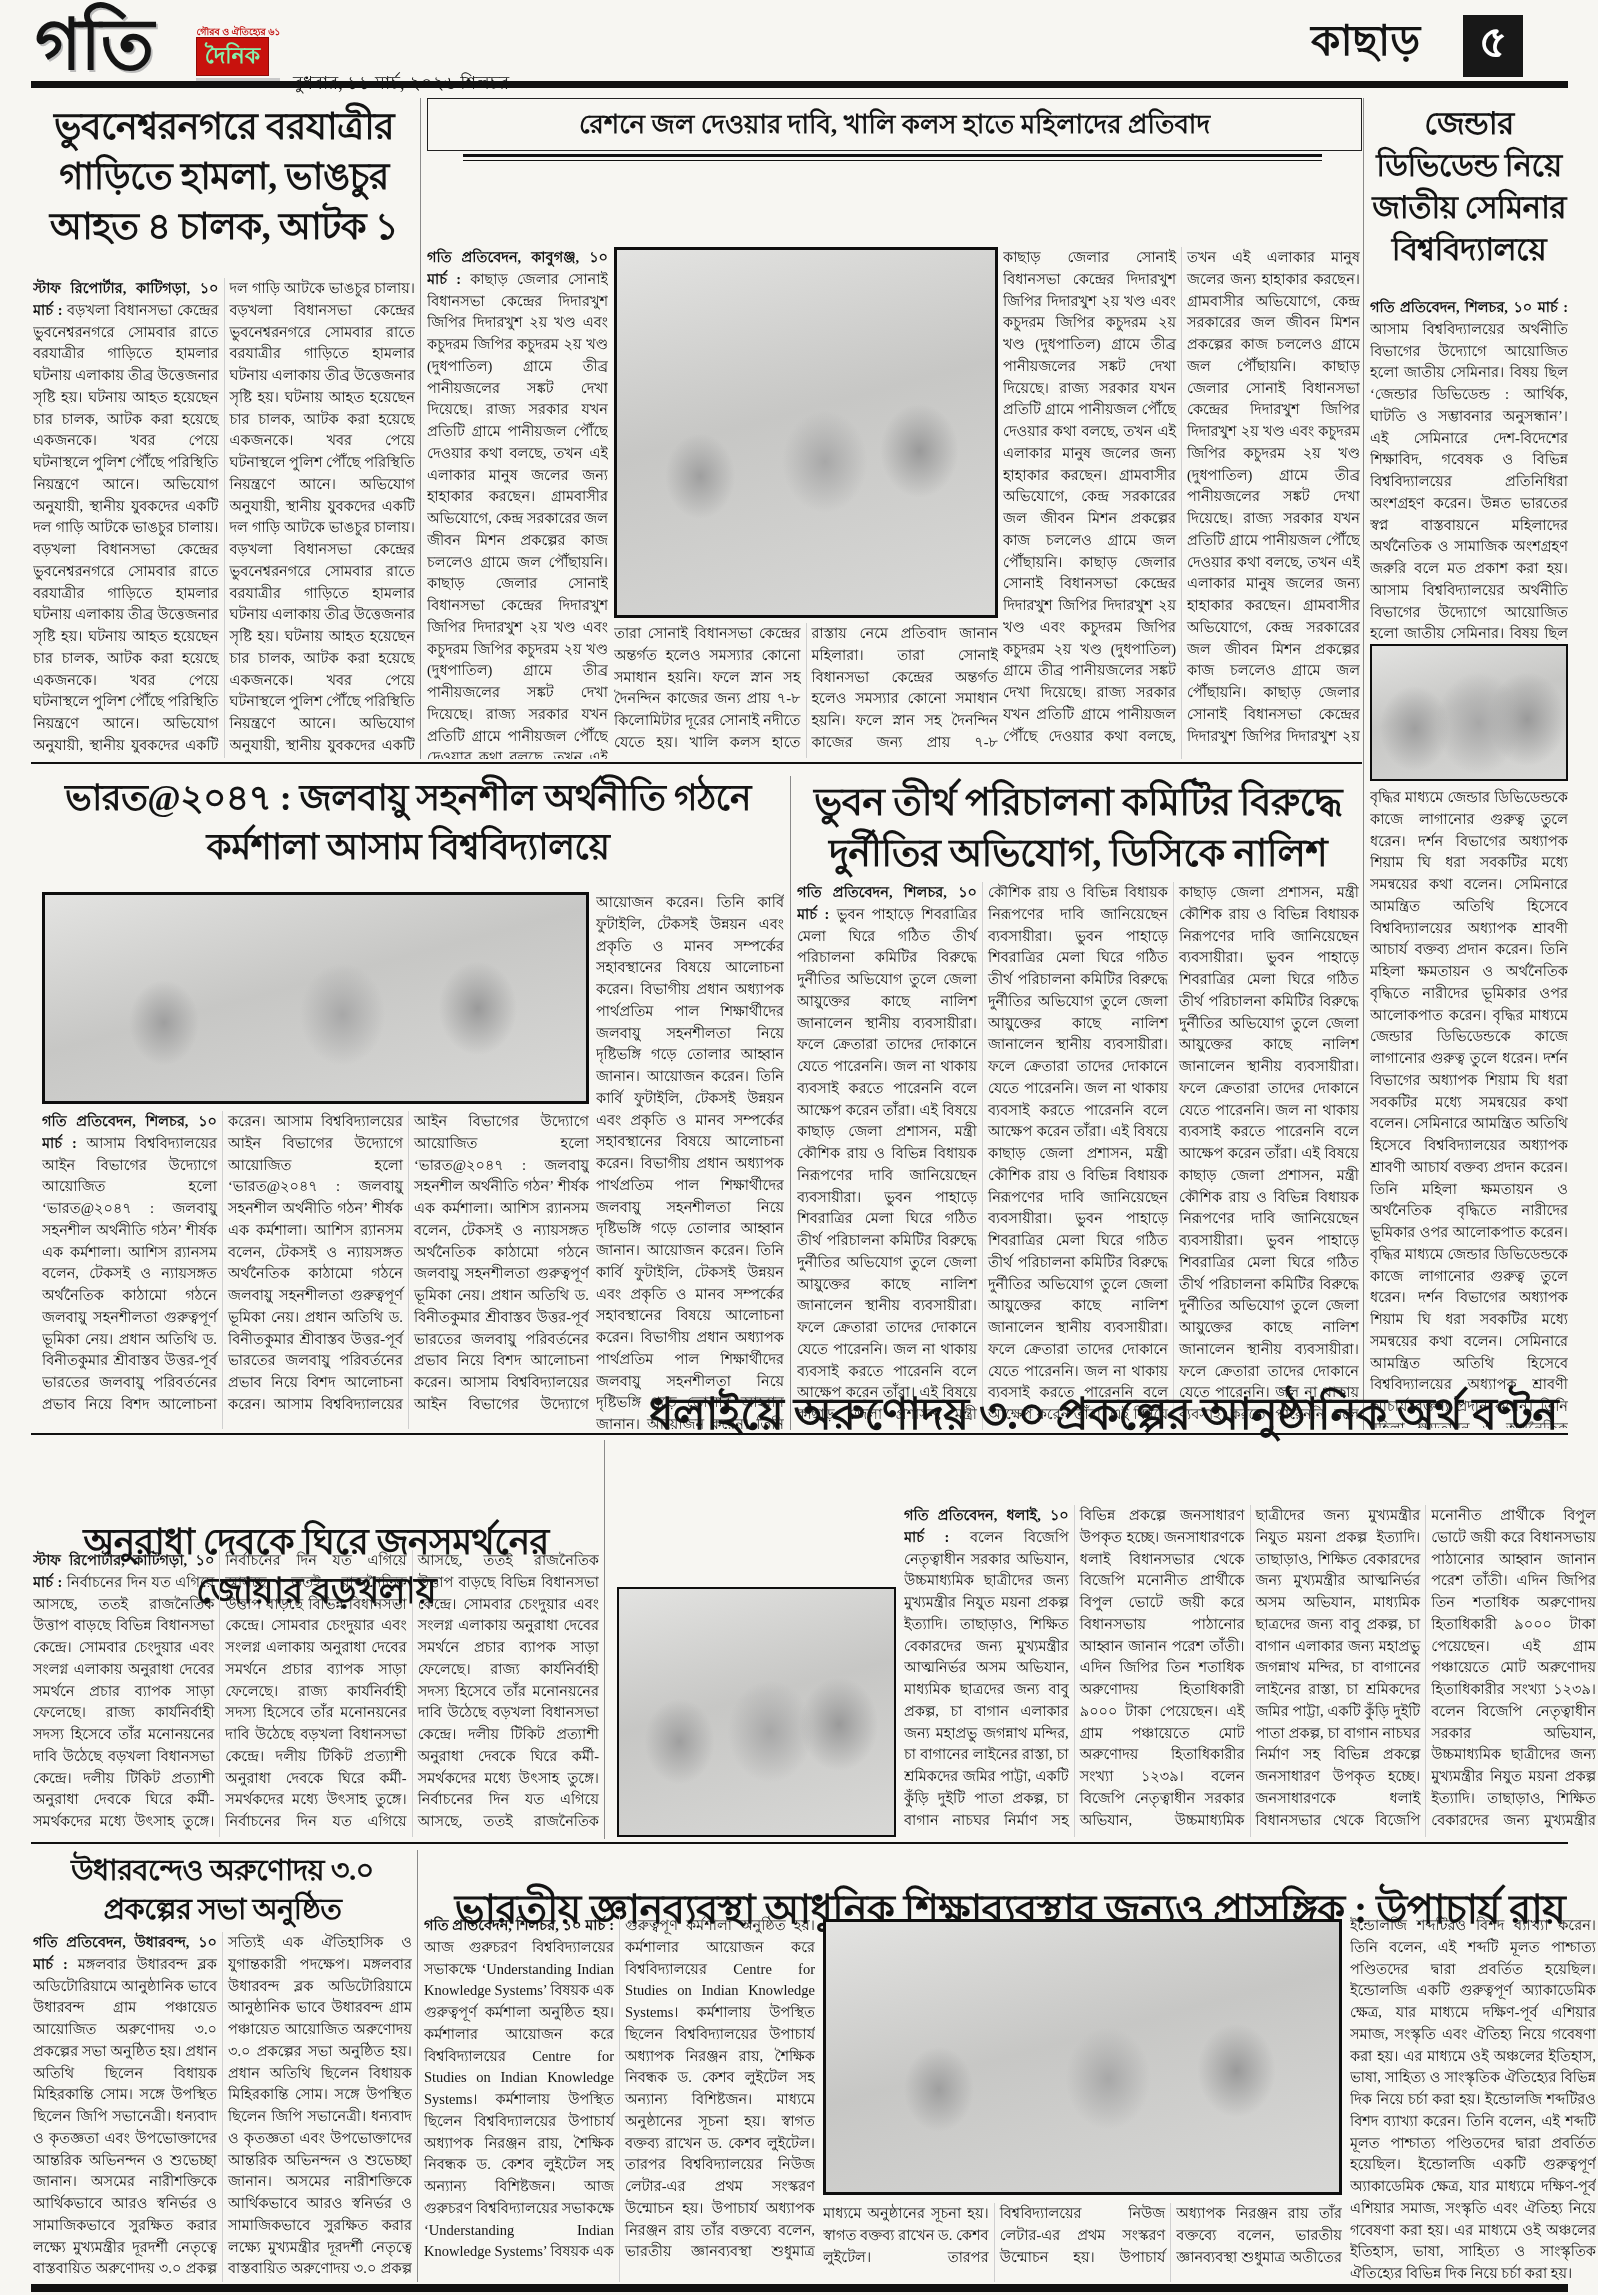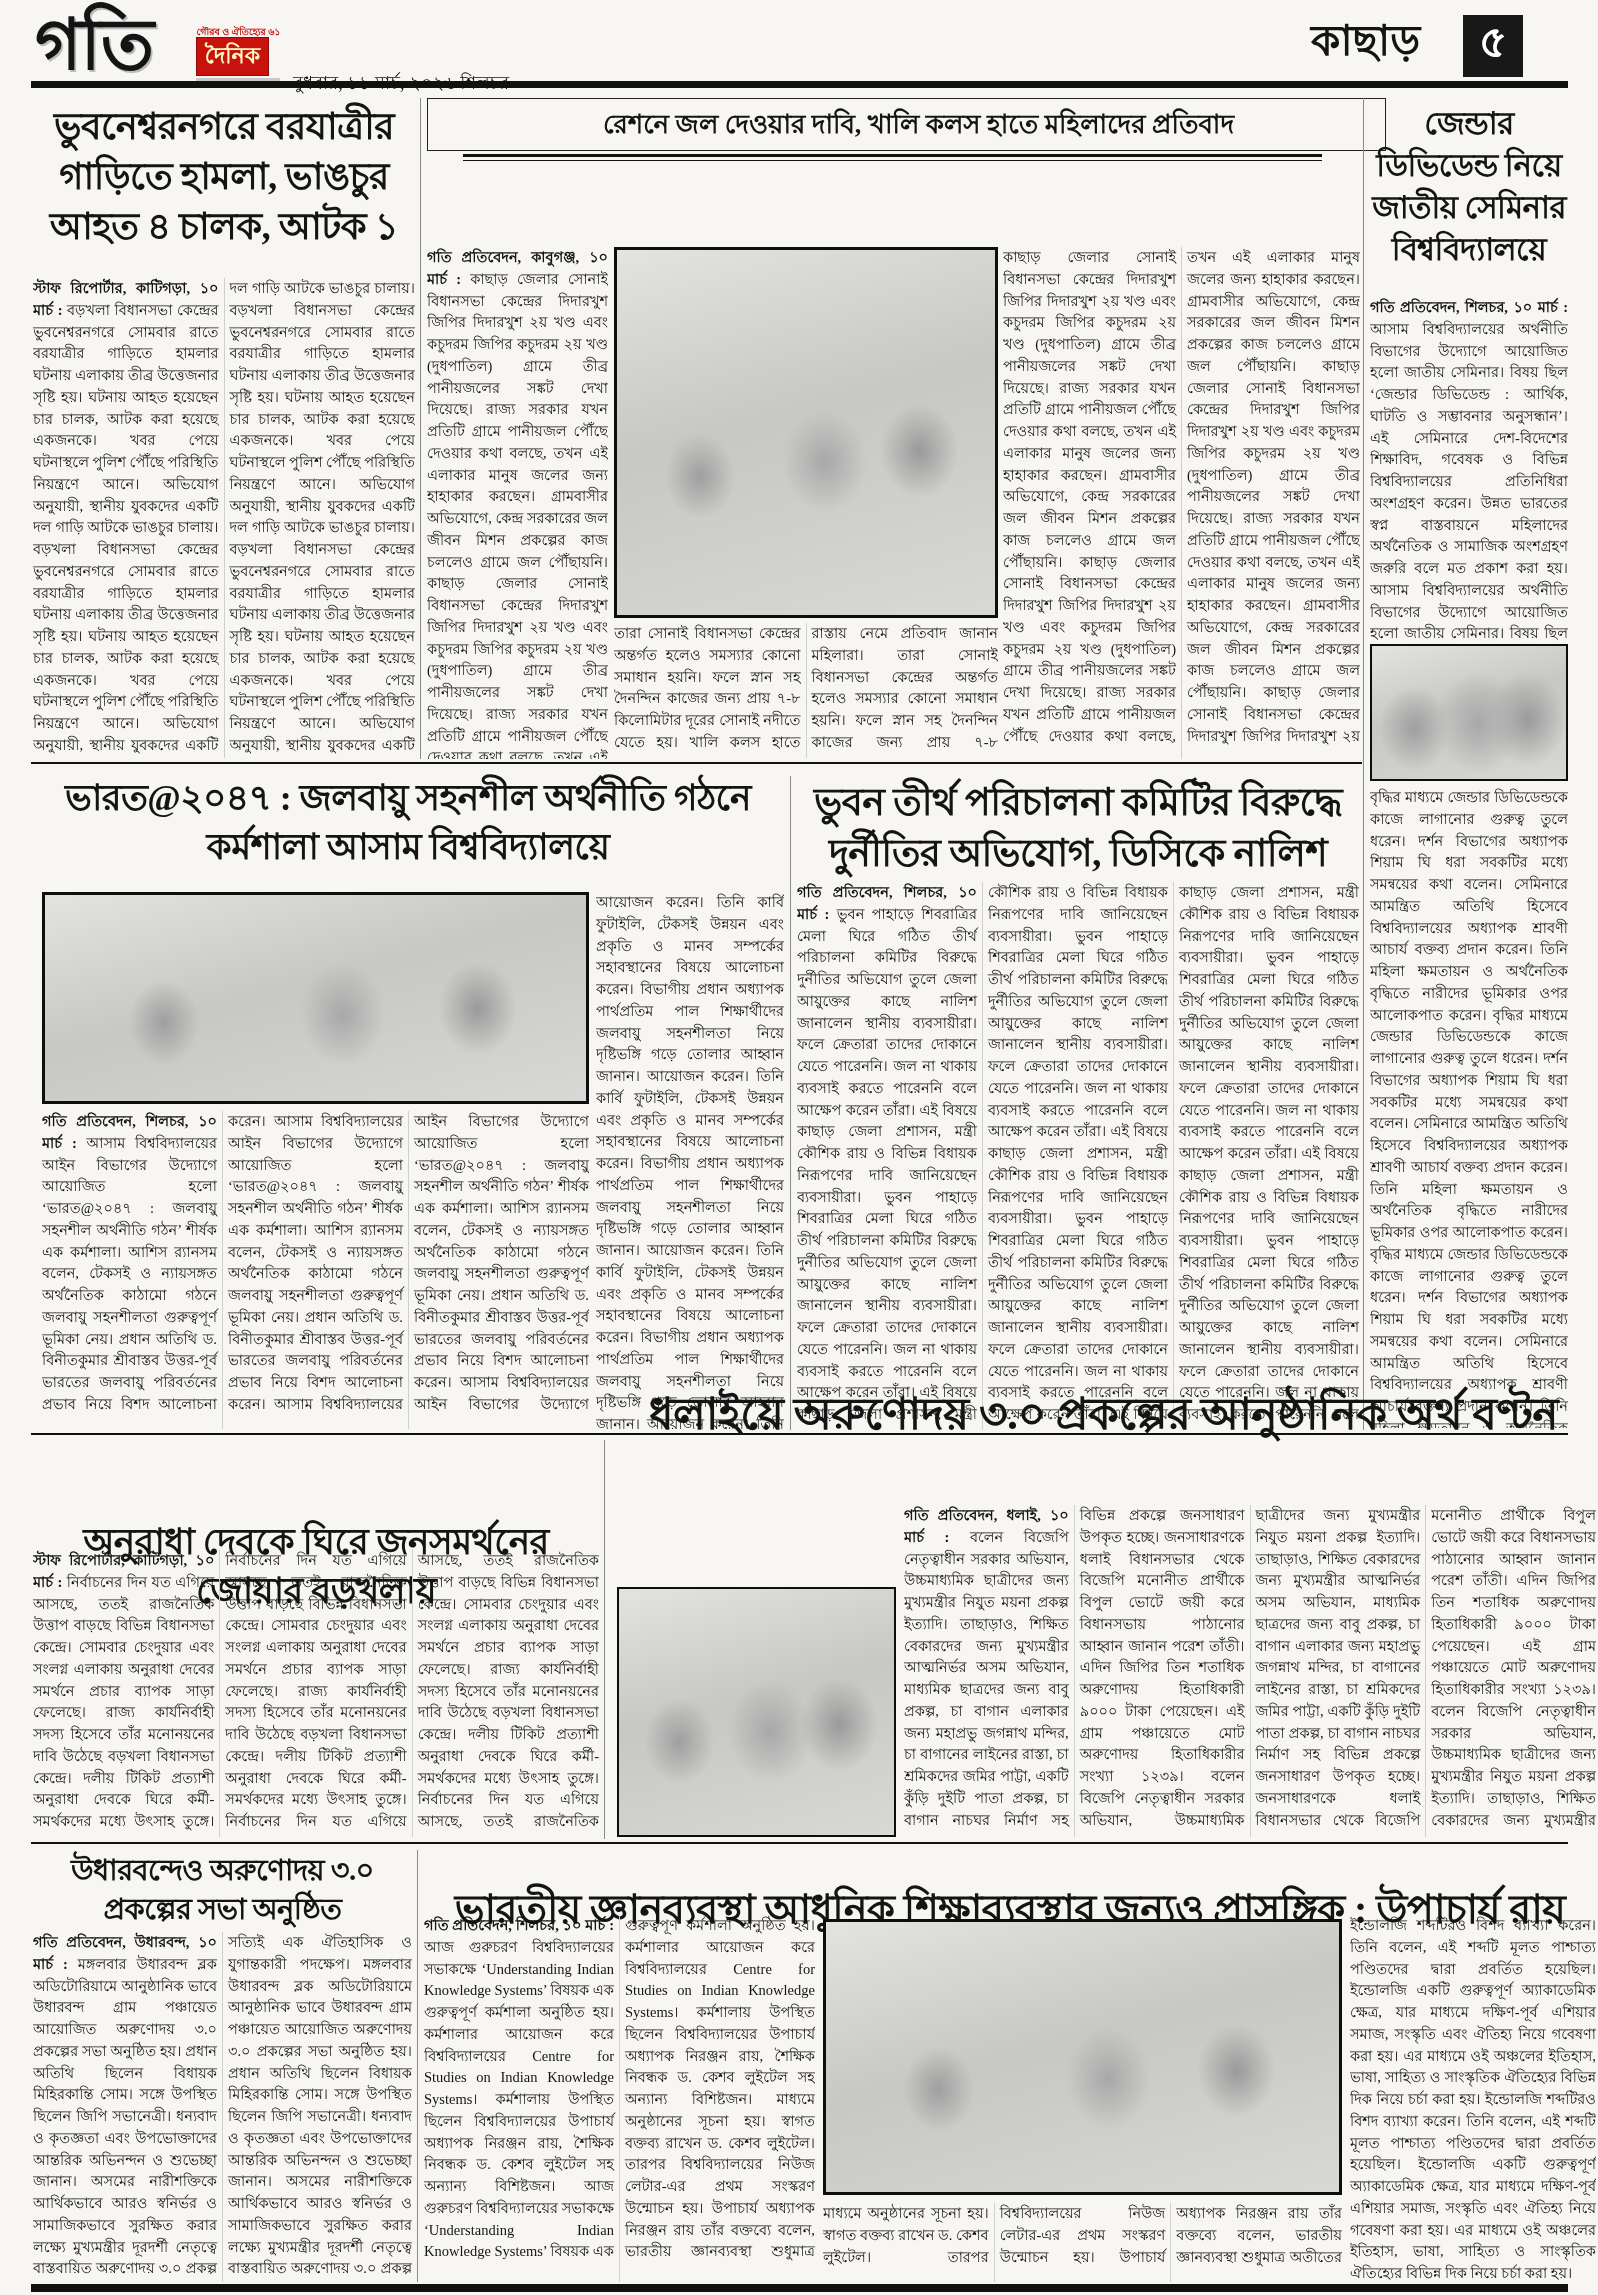--- a/index.html
+++ b/index.html
@@ -2,32 +2,32 @@
 <html style="font-size:9px"><head>
 <meta charset="utf-8">
 <style>
   html,body{margin:0;padding:0;background:#888;}
   .page{position:relative;width:1598px;height:2295px;background:#f7f6f2;color:#141414;
         font-family:"Liberation Serif","DejaVu Serif",serif;overflow:hidden;}
   .abs{position:absolute;}
   
   .logo-gati{font-size:71px;font-weight:900;line-height:1;letter-spacing:-1.1px;text-shadow:1.7px 1.7px 0 #bbb;}
   .dainik-tag{color:#c21310;font-size:9.5px;font-weight:700;text-align:center;}
-  .dainik-box{background:#c8120d;color:#fef9c3;font-size:22px;font-weight:900;display:flex;
+  .dainik-box{background:#c8120d;color:#86efac;font-size:22px;font-weight:900;display:flex;
               align-items:center;justify-content:center;border:1.7px solid #8d0b08;}
   .contact-bar{background:#c9c9c9;height:3.3px;margin-top:2.2px;}
   .dateline{font-size:18px;font-weight:400;margin-top:20px;}
   .section-name{font-size:42px;font-weight:900;line-height:1;}
   .pageno{background:#181818;color:#fff;font-size:44px;font-weight:900;display:flex;
           align-items:center;justify-content:center;}
   .rule-h{background:#111;}
   .rule-v{background:#8a8a8a;width:1.1px;}
   
   .hl{font-weight:900;text-align:center;line-height:1.35;letter-spacing:-0.6px;}
-  .kicker-box{border:1.1px solid #222;display:flex;align-items:center;justify-content:center;padding-left:24px;}
+  .kicker-box{border:1.1px solid #222;display:flex;align-items:center;justify-content:center;}
   .kicker{font-size:26px;font-weight:800;text-align:center;line-height:1.2;}
   .dbl-rule{border-top:3.3px solid #111;border-bottom:1.1px solid #111;height:3.3px;}
   
   .body{font-family:"Liberation Serif","DejaVu Serif",serif;font-size:14.5px;line-height:1.5;
         text-align:justify;overflow:hidden;}
   .body b{font-weight:700;}
   .cols2{column-count:2;column-gap:11px;column-rule:0.6px solid #cfcfcf;}
   .cols3{column-count:3;column-gap:11px;column-rule:0.6px solid #cfcfcf;}
   .cols4{column-count:4;column-gap:11px;column-rule:0.6px solid #cfcfcf;}
   

